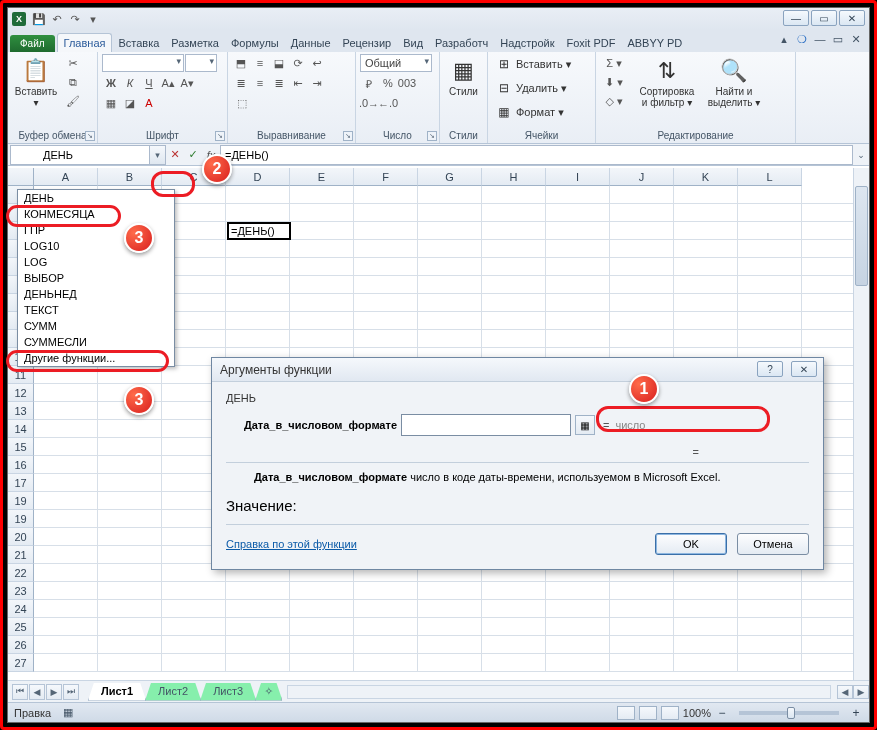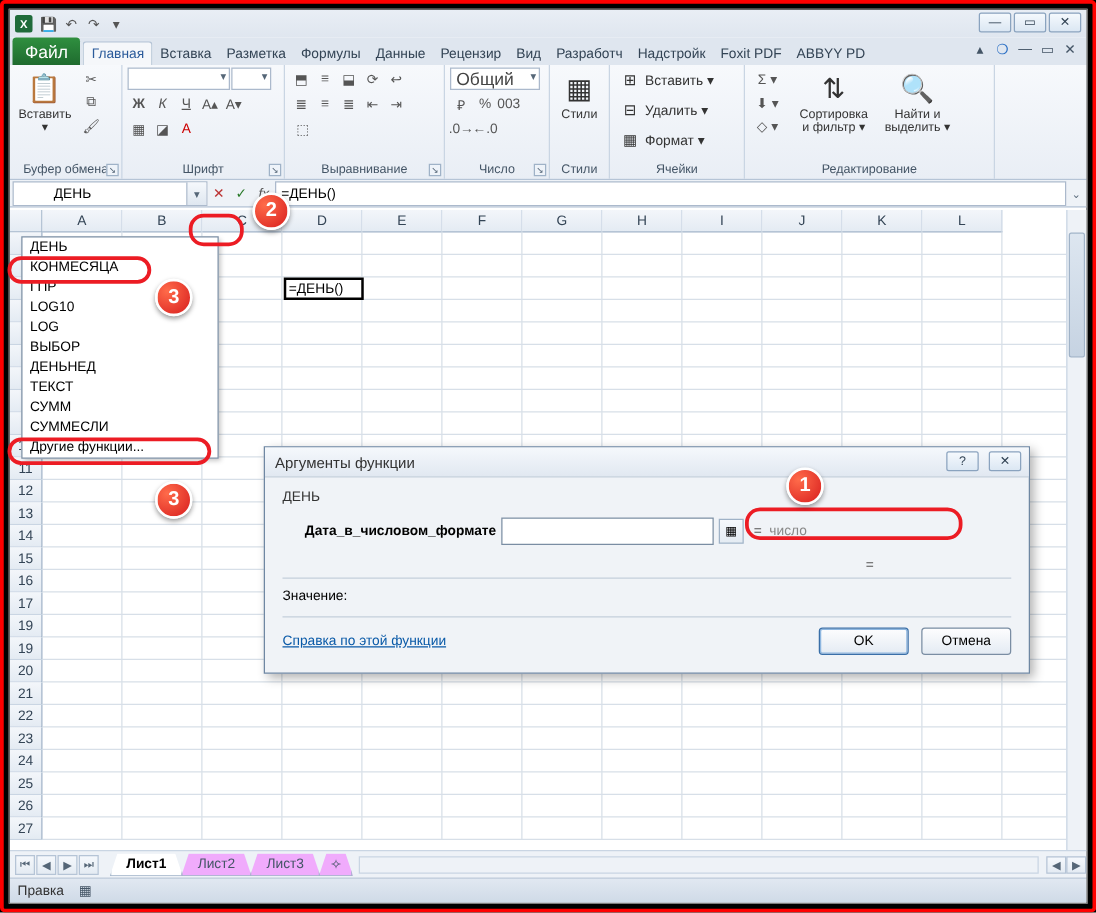--- a/index.html
+++ b/index.html
@@ -10,39 +10,39 @@
 
 .titlebar { height: 22px; background: linear-gradient(#e9eef5,#dfe6ef); display: flex; align-items: center; font-size: 11px; color: #333; position: relative; }
 .titlebar .excel-icon { width: 14px; height: 14px; margin: 0 4px; background: #1f6b3a; color: #fff; font-size: 9px; font-weight: bold; display: flex; align-items: center; justify-content: center; border-radius: 2px; }
 .qat-icon { width: 16px; height: 16px; margin: 0 1px; display: inline-flex; align-items: center; justify-content: center; color: #555; font-size: 11px; cursor: pointer; }
 .titlebar .title { position: absolute; left: 0; right: 0; text-align: center; pointer-events: none; }
 .winbtns { position: absolute; right: 4px; top: 2px; display: flex; gap: 2px; }
 .winbtn { width: 26px; height: 16px; border: 1px solid #8aa3bf; border-radius: 2px; background: linear-gradient(#f5f9fd,#dbe7f3); display: flex; align-items: center; justify-content: center; font-size: 10px; color: #345; cursor: pointer; }
 
 
 .tabs { height: 22px; display: flex; align-items: flex-end; background: #dfe6ef; padding-left: 2px; font-size: 11px; position: relative; }
-.filetab { background: linear-gradient(#2f8f3f,#1f6b2f); color: #fff; padding: 3px 10px; border-radius: 3px 3px 0 0; margin-right: 2px; cursor: pointer; font-size: 14px; }
+.filetab { background: linear-gradient(#2f8f3f,#1f6b2f); color: #fff; padding: 3px 10px; border-radius: 3px 3px 0 0; margin-right: 2px; cursor: pointer; font-size: 10px; }
 .tab { padding: 3px 6px; color: #345; cursor: pointer; position: relative; }
 .tab.active { background: #f5f7fa; border: 1px solid #b5c4d6; border-bottom: none; border-radius: 3px 3px 0 0; color: #2a5a9a; }
 .tabs-right { position: absolute; right: 6px; top: 2px; display: flex; gap: 4px; }
 .small-icon { width: 14px; height: 14px; display: inline-flex; align-items: center; justify-content: center; color: #456; font-size: 11px; cursor: pointer; }
 
 
 .ribbon { height: 92px; background: linear-gradient(#f7f9fc,#e9eef5); border-bottom: 1px solid #b5c4d6; display: flex; font-size: 11px; color: #333; }
 .group { border-right: 1px solid #c9d5e3; display: flex; flex-direction: column; position: relative; padding: 2px 4px 0 4px; }
 .group-body { flex: 1; display: flex; align-items: flex-start; gap: 4px; }
 .group-label { text-align: center; font-size: 10px; color: #456; padding: 1px 0 2px; white-space: nowrap; position: relative; }
 .dlg-launch { position: absolute; right: 2px; bottom: 2px; width: 10px; height: 10px; border: 1px solid #9fb2c7; background: #eef3f9; font-size: 7px; display: flex; align-items: center; justify-content: center; color: #567; cursor: pointer; }
 .big-btn { display: flex; flex-direction: column; align-items: center; width: 48px; padding: 2px; cursor: pointer; }
 .big-btn .ico { width: 30px; height: 30px; display: flex; align-items: center; justify-content: center; font-size: 22px; }
 .big-btn .lbl { font-size: 10px; text-align: center; line-height: 1.1; }
 .col { display: flex; flex-direction: column; gap: 1px; }
 .mini { width: 18px; height: 18px; display: flex; align-items: center; justify-content: center; color: #555; cursor: pointer; font-size: 11px; border: 1px solid transparent; }
 .row { display: flex; gap: 1px; align-items: center; }
-.combo { height: 18px; border: 1px solid #abb9cc; background: #fff; font-size: 14px; padding: 0 14px 0 4px; position: relative; color: #444; display: flex; align-items: center; }
+.combo { height: 18px; border: 1px solid #abb9cc; background: #fff; font-size: 11px; padding: 0 14px 0 4px; position: relative; color: #444; display: flex; align-items: center; }
 .combo::after { content: "▾"; position: absolute; right: 2px; top: 1px; font-size: 9px; color: #567; }
 .menu-item { height: 20px; display: flex; align-items: center; gap: 4px; padding: 0 4px; cursor: pointer; font-size: 11px; color: #333; white-space: nowrap; }
 .menu-ico { width: 16px; height: 16px; display: flex; align-items: center; justify-content: center; font-size: 12px; }
 
 
 .fbar { height: 22px; border-bottom: 1px solid #b5c4d6; display: flex; align-items: center; background: #eef2f7; font-size: 11px; position: relative; }
 .name-box { width: 156px; height: 20px; margin: 0 0 0 2px; border: 1px solid #abb9cc; background: #fff; display: flex; align-items: center; padding-left: 32px; position: relative; }
 .name-box-drop { position: absolute; right: 0; top: 0; width: 16px; height: 18px; background: linear-gradient(#f5f8fc,#dfe7f0); border-left: 1px solid #abb9cc; display: flex; align-items: center; justify-content: center; font-size: 9px; color: #567; cursor: pointer; }
 .fbar-btn { width: 18px; height: 18px; display: flex; align-items: center; justify-content: center; cursor: pointer; color: #555; }
 .formula-input { flex: 1; height: 20px; border: 1px solid #abb9cc; background: #fff; padding: 0 4px; display: flex; align-items: center; margin-right: 16px; }
@@ -75,35 +75,35 @@
 .dlg-fn-name { font-size: 11px; color: #333; margin-bottom: 10px; }
 .arg-row { display: flex; align-items: center; margin-bottom: 10px; }
 .arg-label { width: 175px; text-align: right; font-weight: bold; padding-right: 4px; font-size: 11px; }
 .arg-input { width: 170px; height: 22px; border: 1px solid #7a8da3; background: #fff; padding: 0 4px; cursor: text; }
 .arg-refbtn { width: 20px; height: 20px; margin-left: 4px; border: 1px solid #9fb2c7; background: linear-gradient(#f5f8fc,#e4ebf3); display: flex; align-items: center; justify-content: center; font-size: 10px; cursor: pointer; }
 .arg-eq { margin-left: 8px; color: #555; font-size: 11px; }
 .arg-type { margin-left: 6px; color: #888; font-size: 11px; }
 .dlg-sep { border: none; border-top: 1px solid #c3cfdc; margin: 4px 0 8px; }
 .dlg-desc { font-size: 11px; color: #333; margin-bottom: 8px; }
 .dlg-argdesc { font-size: 11px; margin-left: 28px; margin-bottom: 14px; }
-.dlg-value-row { font-size: 11px; margin-bottom: 10px; }
+.dlg-value-row { font-size: 15px; margin-bottom: 10px; }
 .dlg-footer { display: flex; align-items: center; padding: 0 0 6px; }
 .dlg-link { color: #0a5aa8; text-decoration: underline; cursor: pointer; font-size: 11px; }
 .dlg-btns { margin-left: auto; display: flex; gap: 10px; }
 .dlg-btn { width: 72px; height: 22px; border: 1px solid #7a8da3; background: linear-gradient(#fdfdfe,#e4ebf3); font-size: 11px; cursor: pointer; border-radius: 3px; }
 .dlg-btn.default { border: 1px solid #3a6fa8; box-shadow: 0 0 0 1px #8db6e0 inset; }
 
 
 .sheet-strip { position: absolute; left: 0; right: 0; bottom: 20px; height: 22px; background: #eef2f7; border-top: 1px solid #c9d5e3; display: flex; align-items: center; font-size: 11px; }
 .sheet-nav { display: flex; margin-left: 4px; }
 .sheet-navbtn { width: 16px; height: 16px; border: 1px solid #b5c4d6; margin-right: 1px; display: flex; align-items: center; justify-content: center; font-size: 9px; color: #567; cursor: pointer; background: linear-gradient(#f5f8fc,#e4ebf3); }
 .sheet-tabs { display: flex; margin-left: 8px; }
 .sheet-tab { padding: 2px 12px; background: #fff; border: 1px solid #9fb2c7; border-top: none; margin-right: -1px; font-size: 11px; cursor: pointer; clip-path: polygon(6px 0, calc(100% - 6px) 0, 100% 100%, 0 100%); }
 .sheet-tab.active { background: #fff; font-weight: bold; }
-.sheet-tab.inactive { background: #f0abfc; color: #456; }
+.sheet-tab.inactive { background: #86efac; color: #456; }
 .sheet-hscroll { flex: 1; height: 14px; margin: 0 6px; background: #eef2f7; border: 1px solid #c9d5e3; position: relative; cursor: pointer; }
 .hscroll-btn { width: 16px; height: 14px; background: linear-gradient(#f5f8fc,#e4ebf3); border: 1px solid #b5c4d6; display: flex; align-items: center; justify-content: center; font-size: 9px; color: #567; cursor: pointer; }
 
 .status { position: absolute; left: 0; right: 0; bottom: 0; height: 20px; background: linear-gradient(#e1e8f1,#cfdae7); border-top: 1px solid #b5c4d6; display: flex; align-items: center; font-size: 11px; color: #333; padding: 0 6px; }
 .status-right { margin-left: auto; display: flex; align-items: center; gap: 4px; }
 .view-btn { width: 18px; height: 14px; border: 1px solid #9fb2c7; background: linear-gradient(#f5f8fc,#e4ebf3); cursor: pointer; }
 .zoom-slider { width: 100px; height: 4px; background: #b5c4d6; position: relative; margin: 0 6px; }
 .zoom-thumb { position: absolute; left: 48px; top: -4px; width: 8px; height: 12px; background: linear-gradient(#f5f8fc,#dbe6f1); border: 1px solid #7a8da3; border-radius: 2px; cursor: pointer; }
 .zoom-btn { width: 14px; height: 14px; display: flex; align-items: center; justify-content: center; font-size: 12px; color: #345; cursor: pointer; }
 
@@ -754,20 +754,21 @@
       <div class="dlg-fn-name">ДЕНЬ</div>
       <div class="arg-row">
         <div class="arg-label">Дата_в_числовом_формате</div>
         <input class="arg-input" value="" style="">
         <div class="arg-refbtn">▦</div>
         <span class="arg-eq">=</span>
         <span class="arg-type">число</span>
       </div>
       <div style="text-align:right;padding-right:110px;color:#555;">=</div>
       <hr class="dlg-sep">
+      <div class="dlg-argdesc"><b>Дата_в_числовом_формате</b><span> число в коде даты-времени, используемом в Microsoft Excel.</span></div>
       <div class="dlg-value-row">Значение:</div>
       <hr class="dlg-sep">
       <div class="dlg-footer">
         <span class="dlg-link">Справка по этой функции</span>
         <div class="dlg-btns">
           <button class="dlg-btn default">OK</button>
           <button class="dlg-btn">Отмена</button>
         </div>
       </div>
     </div>
@@ -787,20 +788,31 @@
       <div class="sheet-tab inactive" style="padding:2px 8px;">✧</div>
     </div>
     <div class="sheet-hscroll"></div>
     <div class="hscroll-btn">◀</div>
     <div class="hscroll-btn">▶</div>
   </div>
 
   <div class="status">
     <span>Правка</span>
     <span class="small-icon" style="margin-left:10px;">▦</span>
+    <div class="status-right">
+      <div class="view-btn"></div>
+      <div class="view-btn"></div>
+      <div class="view-btn"></div>
+      <span>100%</span>
+      <span class="zoom-btn">−</span>
+      <div class="zoom-slider">
+          <div class="zoom-thumb"></div>
+        </div>
+      <span class="zoom-btn">+</span>
+    </div>
   </div>
 
 </div>
 
 <div class="callout" style="left:596px;top:406px;width:174px;height:26px;"></div>
 <div class="badge" style="left:629px;top:374px;">1</div>
 
 <div class="callout" style="left:151px;top:171px;width:44px;height:26px;"></div>
 <div class="badge" style="left:202px;top:154px;">2</div>
 

